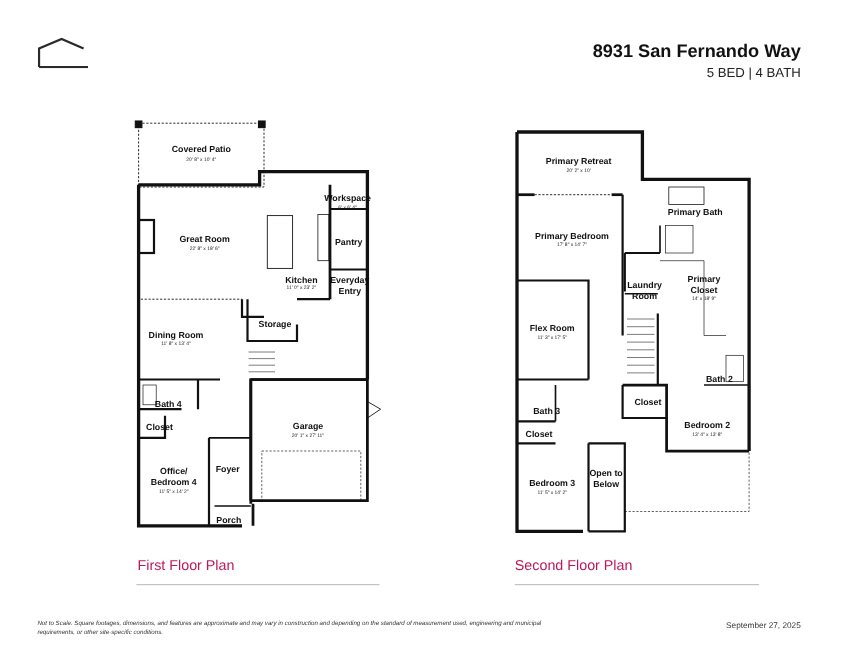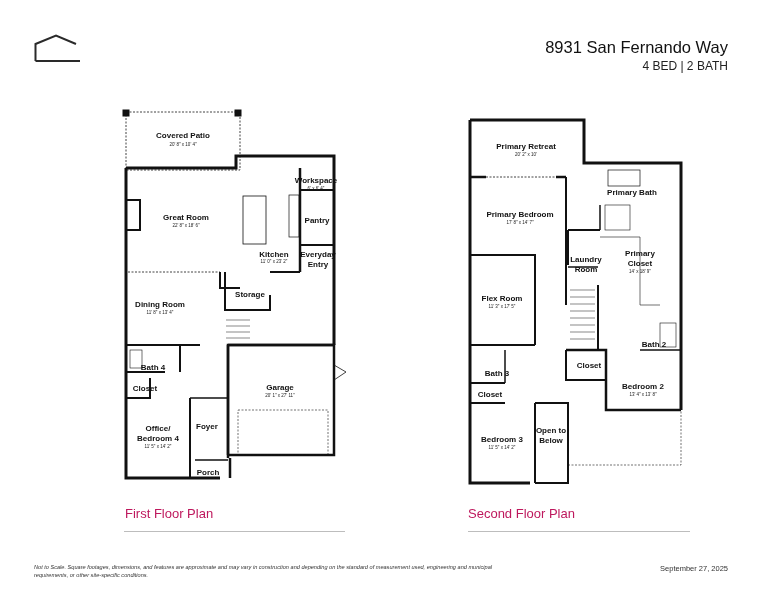--- a/index.html
+++ b/index.html
@@ -4,21 +4,21 @@
 <style>
   * { box-sizing: border-box; margin: 0; padding: 0; }
   html, body { width: 776px; height: 600px; background: #ffffff; overflow: hidden; }
   body { position: relative; font-family: "Liberation Sans", "DejaVu Sans", sans-serif; color: #1a1a1a; }
 
   .logo { position: absolute; left: 34px; top: 34px; display: flex; align-items: flex-end; }
   .logo svg { display: block; }
   .logo-text { font-size: 22px; color: #2a2a2a; margin-left: 6px; line-height: 1; letter-spacing: 0.2px; position: relative; top: -3px; }
 
   .address { position: absolute; right: 48px; top: 38px; text-align: right; }
-  .address-title { font-size: 16.5px; font-weight: normal; color: #111; line-height: 1.1; margin-left: 16px; }
+  .address-title { font-size: 16.5px; font-weight: bold; color: #111; line-height: 1.1; margin-left: 16px; }
   .address-sub { font-size: 12px; color: #222; margin-top: 3px; }
 
   .plan { position: absolute; }
   .plan svg { display: block; }
   .room-label { font-family: "Liberation Sans", sans-serif; font-weight: bold; font-size: 8px; fill: #111; }
   .room-dim { font-family: "Liberation Sans", sans-serif; font-size: 4.5px; fill: #222; }
 
   .caption { position: absolute; font-size: 13px; color: #be185d; }
   .caption-rule { position: absolute; height: 1px; background: #bdbdbd; }
 
@@ -30,21 +30,21 @@
 
 <div class="logo">
   <svg width="46" height="28" viewBox="0 0 46 28">
     <polyline points="1.5,27 1.5,10 22,1.5 42,10" fill="none" stroke="#2a2a2a" stroke-width="2"></polyline>
     <line x1="1.5" y1="27" x2="46" y2="27" stroke="#2a2a2a" stroke-width="2"></line>
   </svg>
 </div>
 
 <div class="address">
   <div class="address-title">8931 San Fernando Way</div>
-  <div class="address-sub">4 BED | 2 BATH</div>
+  <div class="address-sub">5 BED | 4 BATH</div>
 </div>
 
 <div class="plan" style="left:115px; top:105px;">
   <svg width="240" height="380" viewBox="115 105 240 380">
     <g fill="none" stroke="#111">
 
       <rect x="126" y="112" width="114" height="58" stroke-dasharray="2,1.5" stroke-width="0.8"></rect>
       <rect x="123" y="110" width="6" height="6" fill="#111"></rect>
       <rect x="235" y="110" width="6" height="6" fill="#111"></rect>
 

